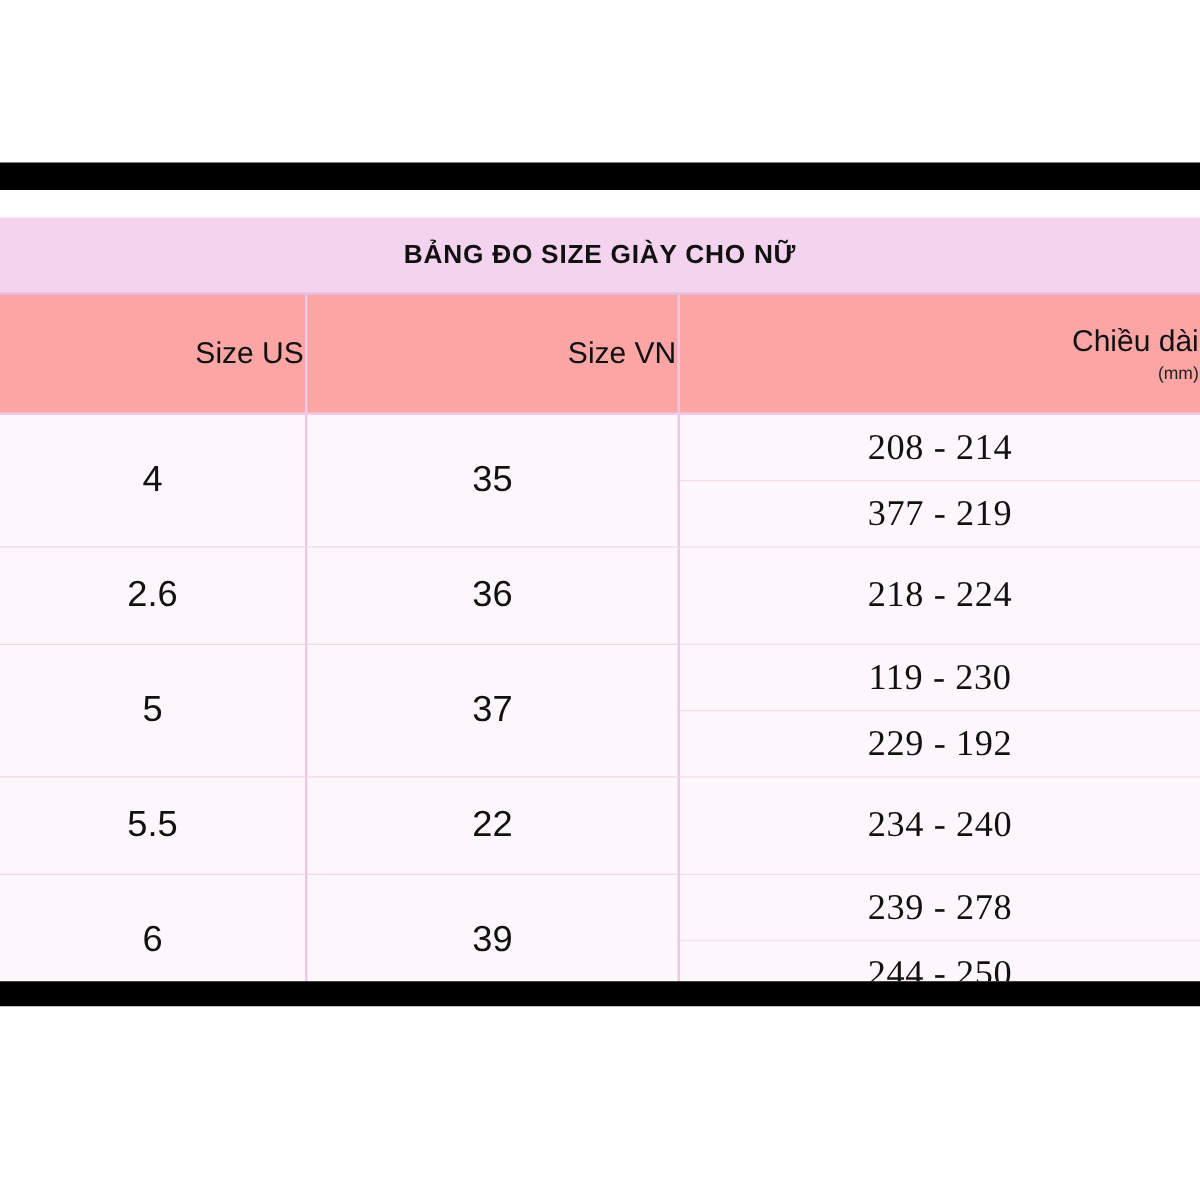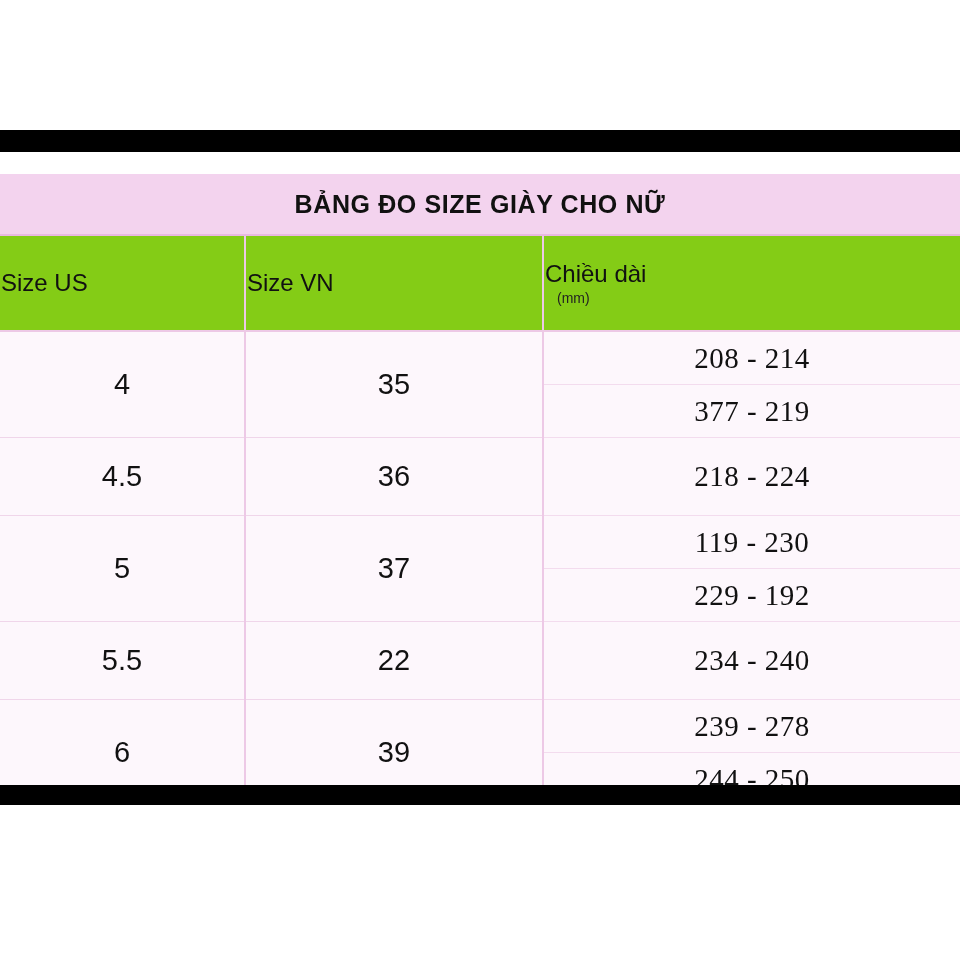--- a/index.html
+++ b/index.html
@@ -63,44 +63,44 @@
     background: #fdf7fc;
     box-sizing: border-box;
   }
   .chart-title {
     height: 60px;
     background: #f3d3ee;
     display: flex;
     align-items: center;
     justify-content: center;
     color: #111111;
-    font-size: 25px;
+    font-size: 21px;
     font-weight: bold;
     letter-spacing: 0.6px;
     border-bottom: 2px solid #e8b9e0;
   }
   table.size-table {
     width: 960px;
     border-collapse: collapse;
     table-layout: fixed;
   }
   table.size-table col.c1 { width: 245px; }
   table.size-table col.c2 { width: 298px; }
   table.size-table col.c3 { width: 417px; }
 
   .size-table th {
     font-weight: normal;
     color: #111111;
     font-size: 24px;
     height: 92px;
     vertical-align: middle;
-    text-align: left;
+    text-align: right;
     border-right: 2px solid #edc9e6;
     border-bottom: 2px solid #edc9e6;
-    background: #84cc16;
+    background: #fca5a5;
   }
   .size-table th:last-child { border-right: none; }
   .th-sub {
     display: block;
     font-size: 14px;
     margin-top: 2px;
     color: #222222;
     margin-left: 12px;
   }
   .size-table td {
@@ -160,21 +160,21 @@
         <tr>
           <td class="cell-us" rowspan="2">4</td>
           <td class="cell-vn" rowspan="2">35</td>
           <td class="cell-len">208 - 214</td>
         </tr>
         <tr>
           <td class="cell-len">377 - 219</td>
         </tr>
 
         <tr>
-          <td class="cell-us">4.5</td>
+          <td class="cell-us">2.6</td>
           <td class="cell-vn">36</td>
           <td class="cell-len">218 - 224</td>
         </tr>
 
         <tr>
           <td class="cell-us" rowspan="2">5</td>
           <td class="cell-vn" rowspan="2">37</td>
           <td class="cell-len">119 - 230</td>
         </tr>
         <tr>

